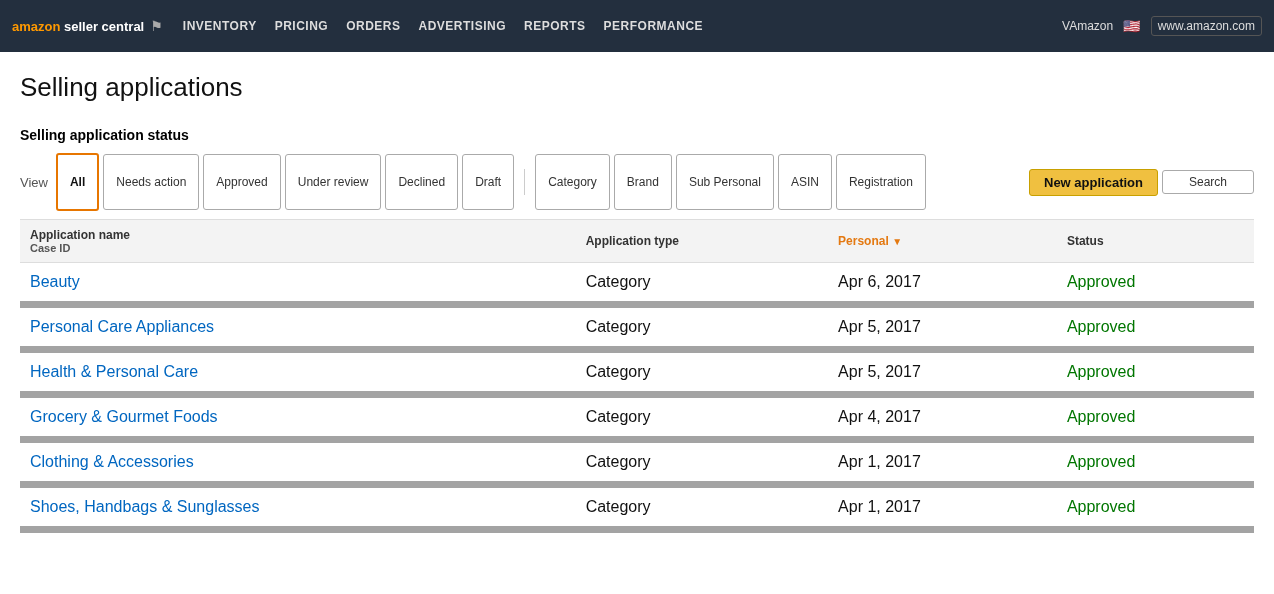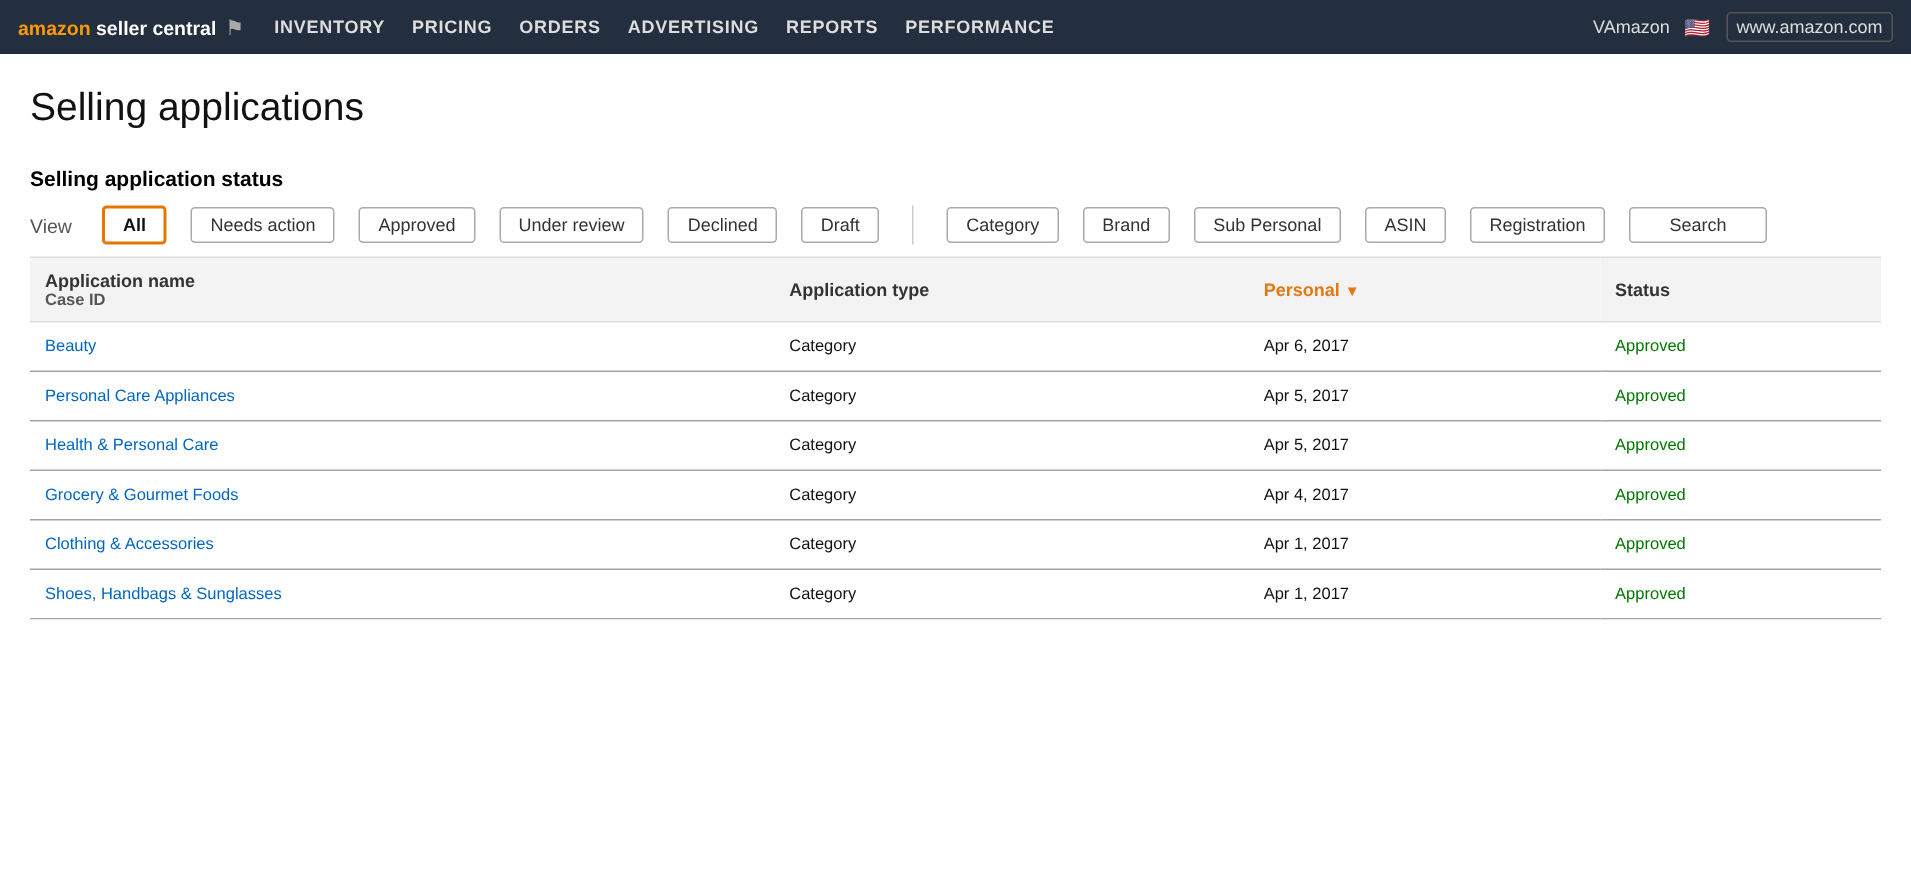--- a/index.html
+++ b/index.html
@@ -1,21 +1,21 @@
 <!DOCTYPE html>
 <html><head>
   <meta charset="utf-8">
   <style>
     * { margin: 0; padding: 0; box-sizing: border-box; }
     body { font-family: Arial, sans-serif; font-size: 13px; background: #fff; color: #111; }
 
     
     #header {
       background: #232f3e;
-      height: 36px;
+      height: 52px;
       display: flex;
       align-items: center;
       padding: 0 12px;
       gap: 20px;
     }
     #logo-area {
       display: flex;
       align-items: center;
       gap: 6px;
     }
@@ -62,35 +62,35 @@
     #status-label {
       font-size: 14px;
       font-weight: bold;
       color: #000000;
       margin-bottom: 10px;
     }
 
     #filter-bar {
       display: flex;
       align-items: center;
-      gap: 16px;
+      gap: 4px;
       margin-bottom: 8px;
       flex-wrap: wrap;
     }
 
     #view-label {
       font-size: 13px;
       color: #555;
       margin-right: 4px;
     }
 
     .filter-btn {
       border: 1px solid #aaa;
       background: #fff;
-      padding: 4px 12px;
+      padding: 20px 12px;
       border-radius: 3px;
       cursor: pointer;
       font-size: 12px;
       color: #333;
     }
     .filter-btn.active {
       background: #fff;
       border: 2px solid #e77600;
       color: #111;
       font-weight: bold;
@@ -145,22 +145,22 @@
       color: #333;
     }
 
     #app-table th.changed-col {
       color: #e47911;
       cursor: pointer;
     }
 
     #app-table td {
       padding: 10px 10px;
-      font-size: 11px;
-      border-bottom: 1px solid #a3a3a3;
+      font-size: 16px;
+      border-bottom: 7px solid #a3a3a3;
     }
 
     .app-name-link {
       color: #0066c0;
       cursor: pointer;
       text-decoration: none;
     }
 
     .status-approved { color: #007600; font-weight: normal; }
 
@@ -213,20 +213,21 @@
     <button class="filter-btn">Draft</button>
 
     <div id="divider-line"></div>
 
     <button class="filter-btn">Category</button>
     <button class="filter-btn">Brand</button>
     <button class="filter-btn">Sub Personal</button>
     <button class="filter-btn">ASIN</button>
     <button class="filter-btn">Registration</button>
 
+    <button id="new-app-btn">New application</button>
     <button id="search-btn">Search</button>
   </div>
 
   <table id="app-table">
     <thead>
       <tr>
         <th>
           <div>Application name</div>
           <div class="case-id-label">Case ID</div>
         </th>

